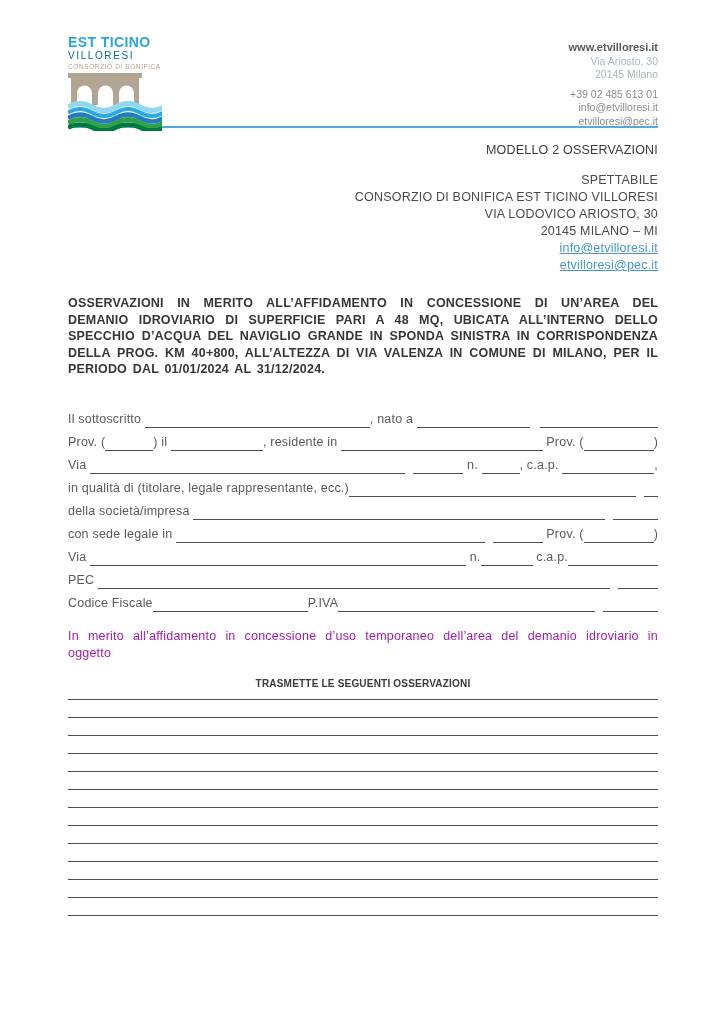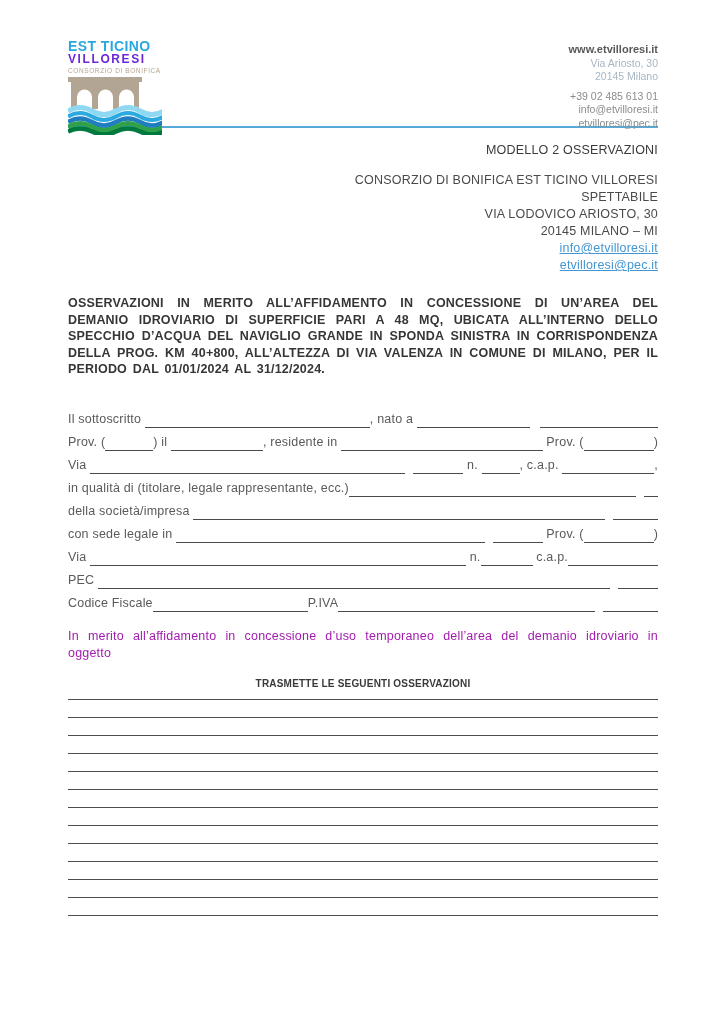--- a/index.html
+++ b/index.html
@@ -4,24 +4,24 @@
 <style>
   html,body { margin:0; padding:0; background:#ffffff; }
   .page {
     position:relative; width:724px; height:1024px; margin:0 auto;
     background:#fff; box-sizing:border-box;
     padding:40px 66px 0 68px;
     font-family:"Liberation Sans", sans-serif;
     color:#5a5a5a; overflow:hidden;
   }
   
-  .header { display:flex; justify-content:space-between; align-items:flex-start; height:86px; }
+  .header { display:flex; justify-content:space-between; align-items:center; height:86px; }
   .logo { width:120px; }
   .logo-t1 { color:#29A8E0; font-weight:bold; font-size:14px; line-height:13px; letter-spacing:0.4px; }
-  .logo-t2 { color:#6d28d9; font-weight:bold; font-size:12px; line-height:13px; letter-spacing:1.6px; }
+  .logo-t2 { color:#0369a1; font-weight:normal; font-size:10px; line-height:13px; letter-spacing:1.6px; }
   .logo-t3 { color:#B5A48E; font-size:6.5px; line-height:8px; letter-spacing:0.6px; margin-top:1px; white-space:nowrap; }
   .logo svg { display:block; margin-top:2px; }
   .contact { text-align:right; font-size:10.5px; line-height:13.5px; color:#8A8C8E; padding-top:3px; }
   .contact .www  { font-weight:bold; color:#58595B; font-size:11px; }
   .contact .addr { color:#A6B6C4; }
   .contact .grp  { margin-top:6px; }
   .divider { border-top:2px solid #54ABDA; margin-top:0; }
   
   .modello { text-align:right; font-weight:normal; font-size:12.5px; color:#3A3A3A; margin-top:14px; line-height:17px; letter-spacing:0.2px; }
   .recipient { text-align:right; font-size:12.5px; line-height:17px; color:#4A4A4A; margin-top:13px; letter-spacing:0.2px; }
@@ -78,22 +78,22 @@
         <div>etvilloresi@pec.it</div>
       </div>
     </div>
   </div>
 
   <div class="divider"></div>
 
   <div class="modello">MODELLO 2 OSSERVAZIONI</div>
 
   <div class="recipient">
+    <div>SPETTABILE</div>
     <div>CONSORZIO DI BONIFICA EST TICINO VILLORESI</div>
-    <div>SPETTABILE</div>
     <div>VIA LODOVICO ARIOSTO, 30</div>
     <div>20145 MILANO – MI</div>
     <div><a href="#">info@etvilloresi.it</a></div>
     <div><a href="#">etvilloresi@pec.it</a></div>
   </div>
 
   <p class="subject">OSSERVAZIONI IN MERITO ALL’AFFIDAMENTO IN CONCESSIONE DI UN’AREA DEL DEMANIO IDROVIARIO DI SUPERFICIE PARI A 48 MQ, UBICATA ALL’INTERNO DELLO SPECCHIO D’ACQUA DEL NAVIGLIO GRANDE IN SPONDA SINISTRA IN CORRISPONDENZA DELLA PROG. KM 40+800, ALL’ALTEZZA DI VIA VALENZA IN COMUNE DI MILANO, PER IL PERIODO DAL 01/01/2024 AL 31/12/2024.</p>
 
   <div class="formblock" id="form-block">
       <div class="frow">

